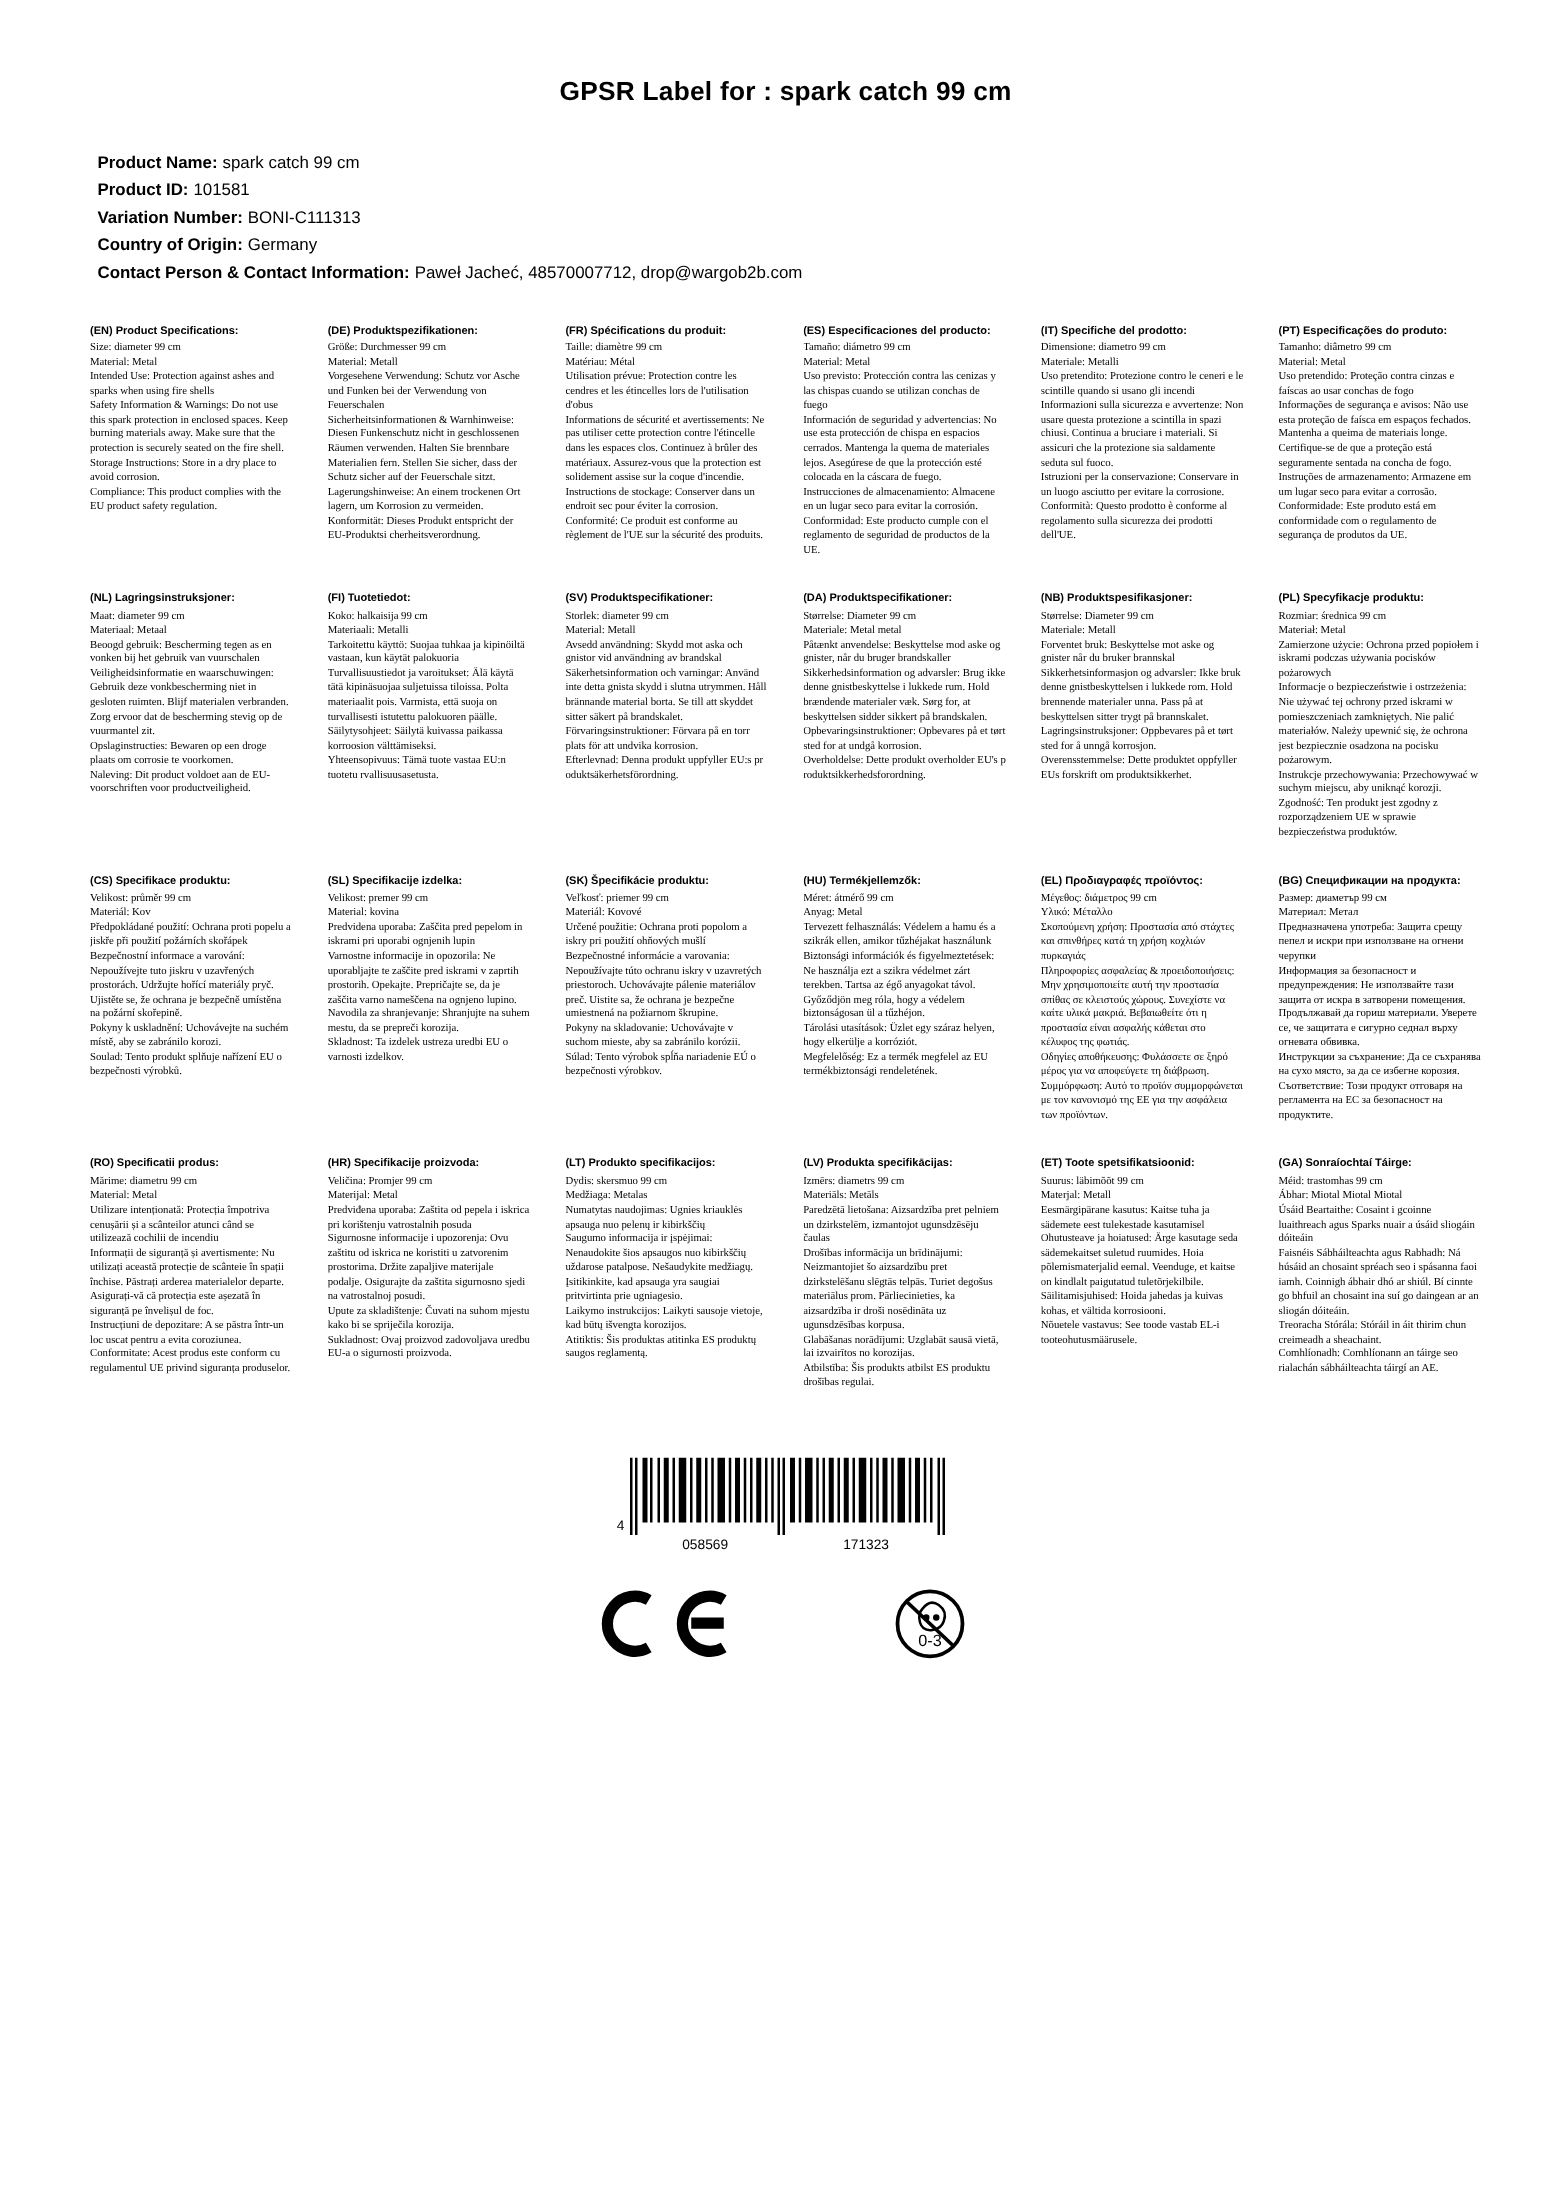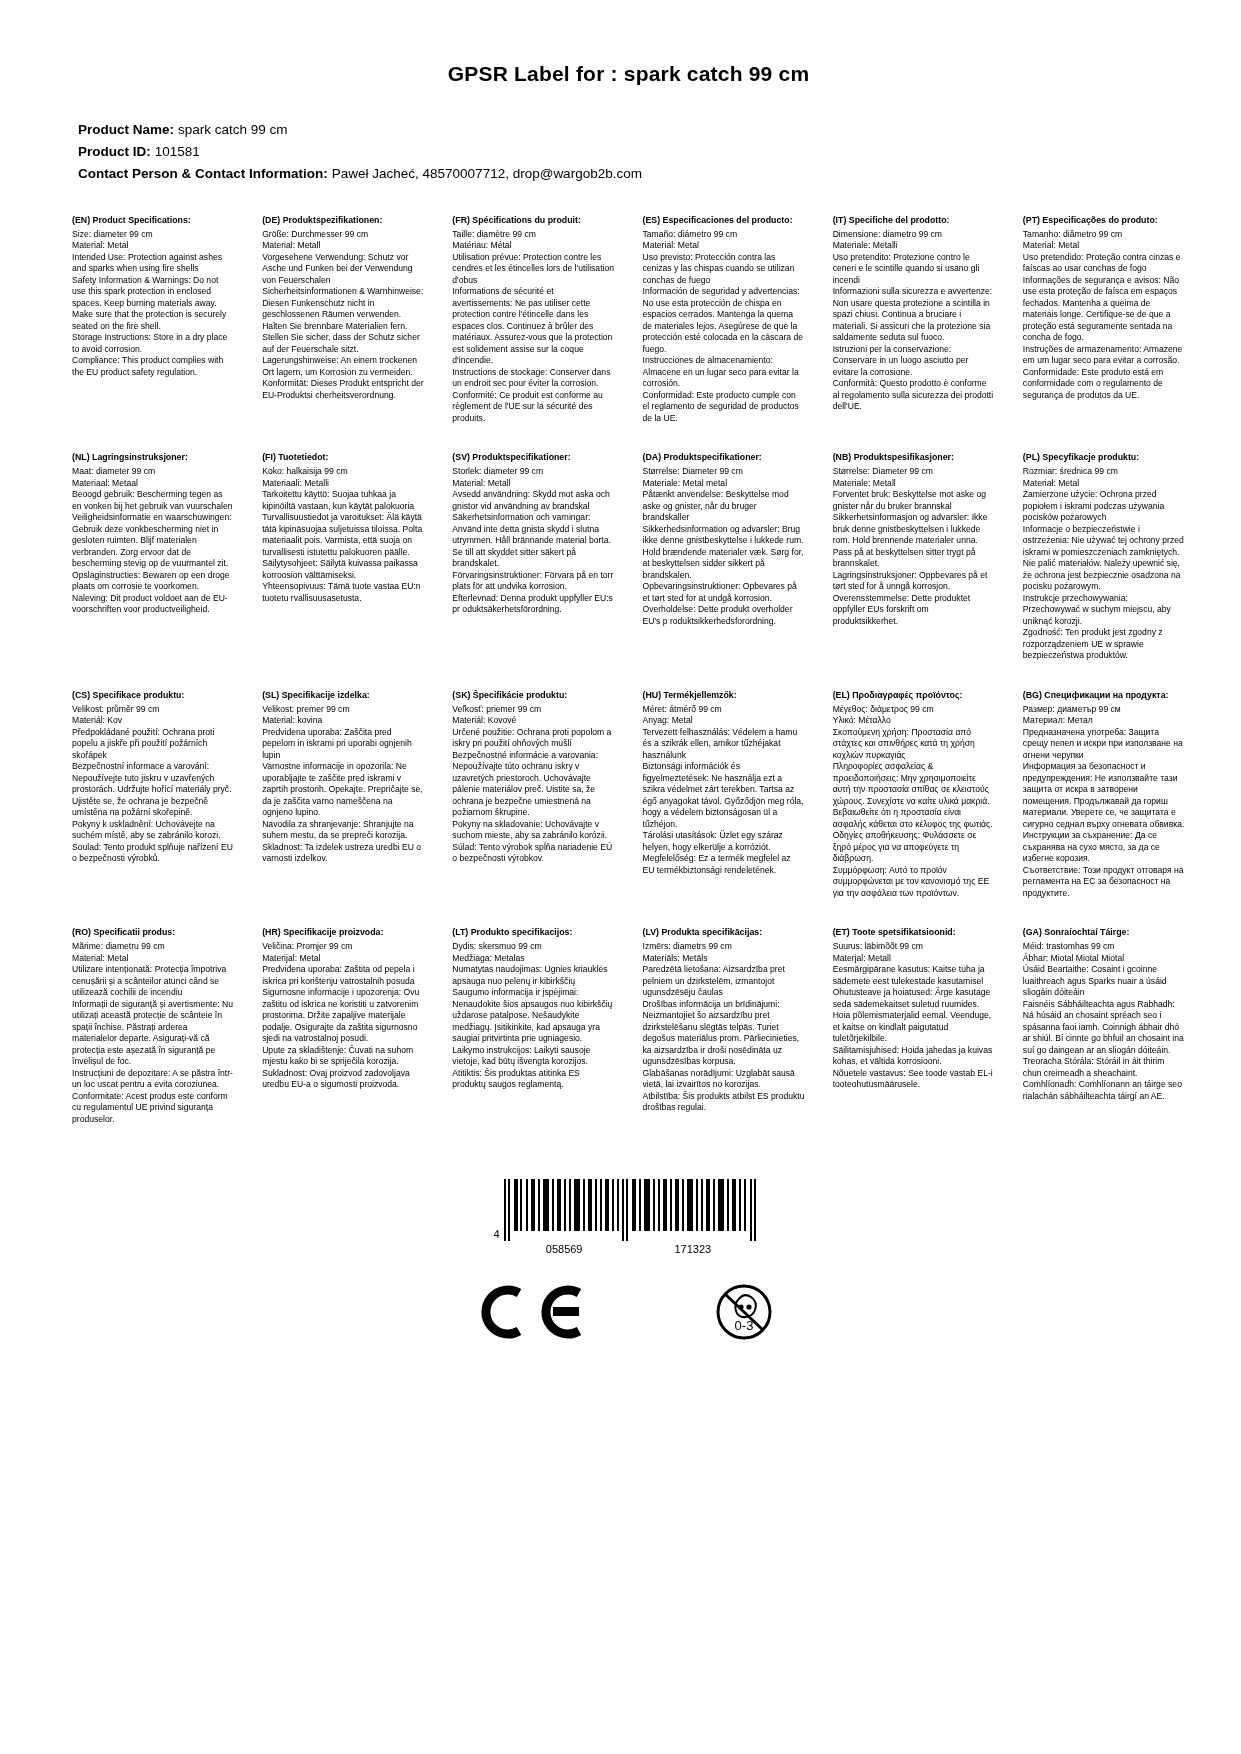--- a/index.html
+++ b/index.html
@@ -60,20 +60,21 @@
   }
   .cell-title {
     font-weight: bold;
     font-size: 8.8px;
     margin-bottom: 2px;
     display: block;
   }
   .cell-body {
     white-space: pre-line;
     display: block;
+    font-family: Liberation Serif, serif;
   }
   .footer {
     margin-top: 52px;
     display: flex;
     flex-direction: column;
     align-items: center;
   }
   .barcode-wrap {
     display: flex;
     align-items: flex-end;
@@ -113,20 +114,26 @@
 <div class="page">
 
   <div class="doc-title">GPSR Label for : spark catch 99 cm</div>
 
   <div class="header-block">
     <div class="header-row">
       <span class="header-label">Product Name:</span><span class="header-value">spark catch 99 cm</span>
     </div>
     <div class="header-row">
       <span class="header-label">Product ID:</span><span class="header-value">101581</span>
+    </div>
+    <div class="header-row">
+      <span class="header-label">Variation Number:</span><span class="header-value">BONI-C111313</span>
+    </div>
+    <div class="header-row">
+      <span class="header-label">Country of Origin:</span><span class="header-value">Germany</span>
     </div>
     <div class="header-row">
       <span class="header-label">Contact Person &amp; Contact Information:</span><span class="header-value">Paweł Jacheć, 48570007712, drop@wargob2b.com</span>
     </div>
   </div>
 
   <div class="grid">
 
     <div class="cell">
       <span class="cell-title">(EN) Product Specifications:</span>

